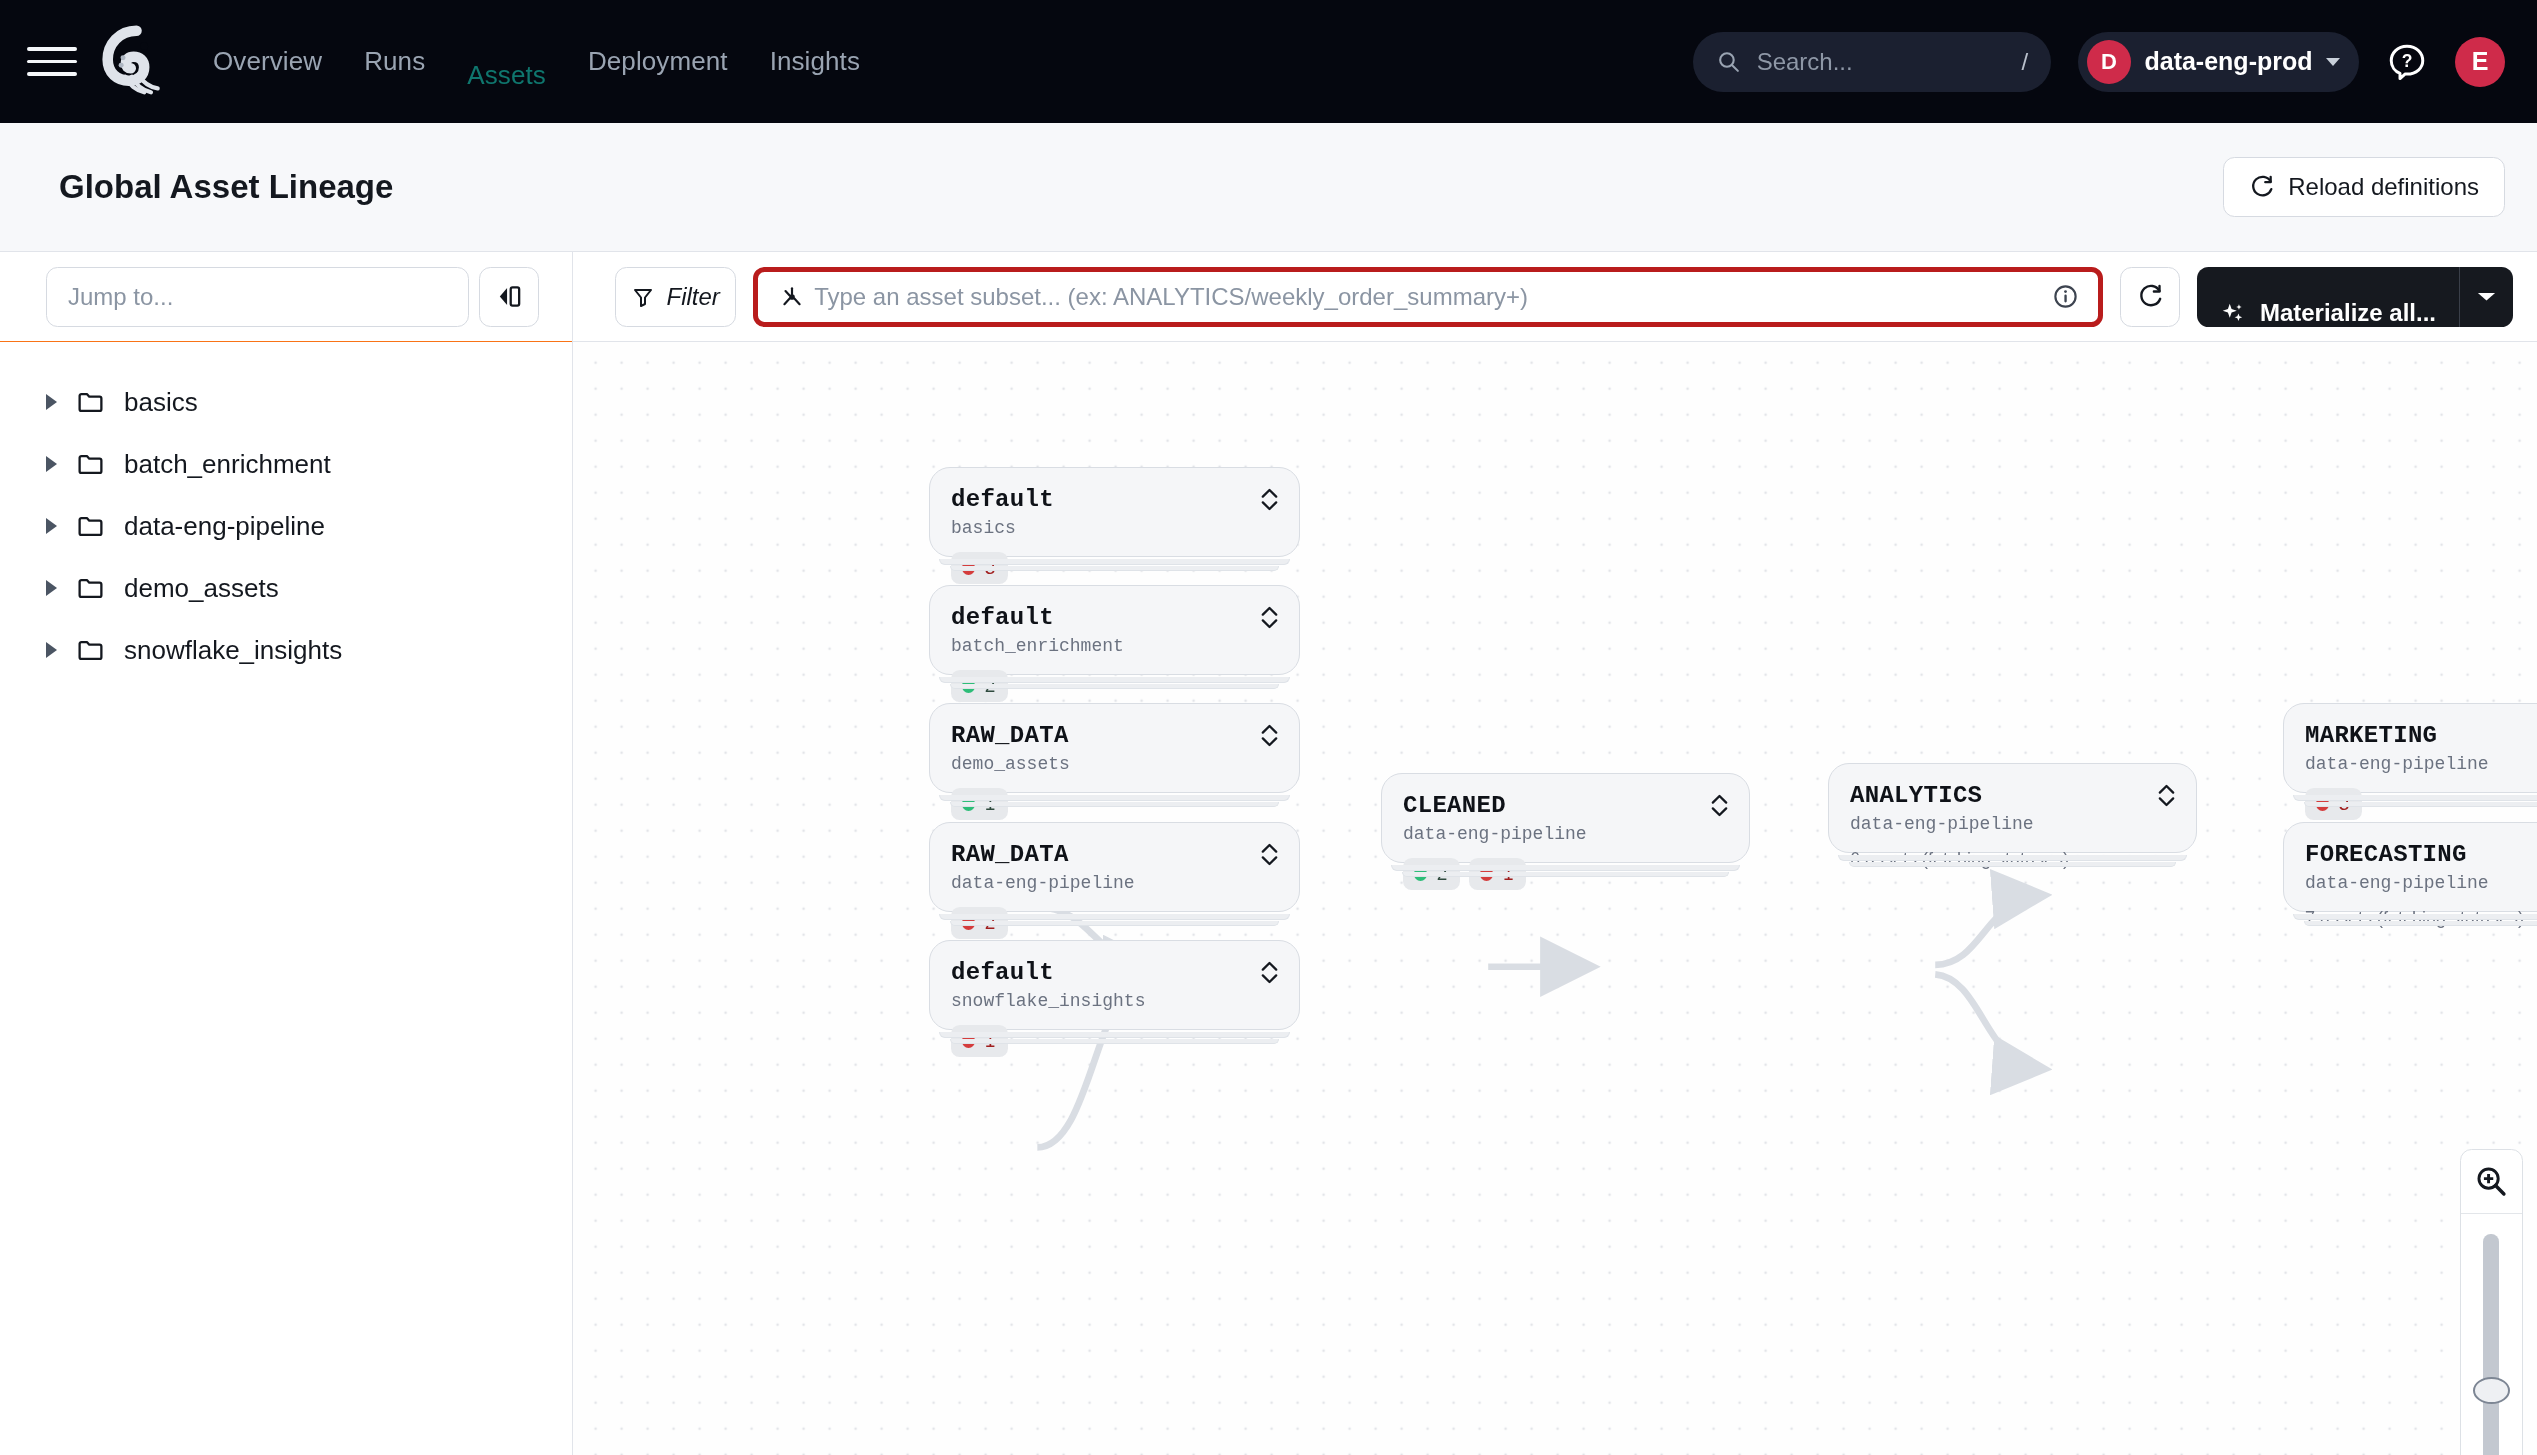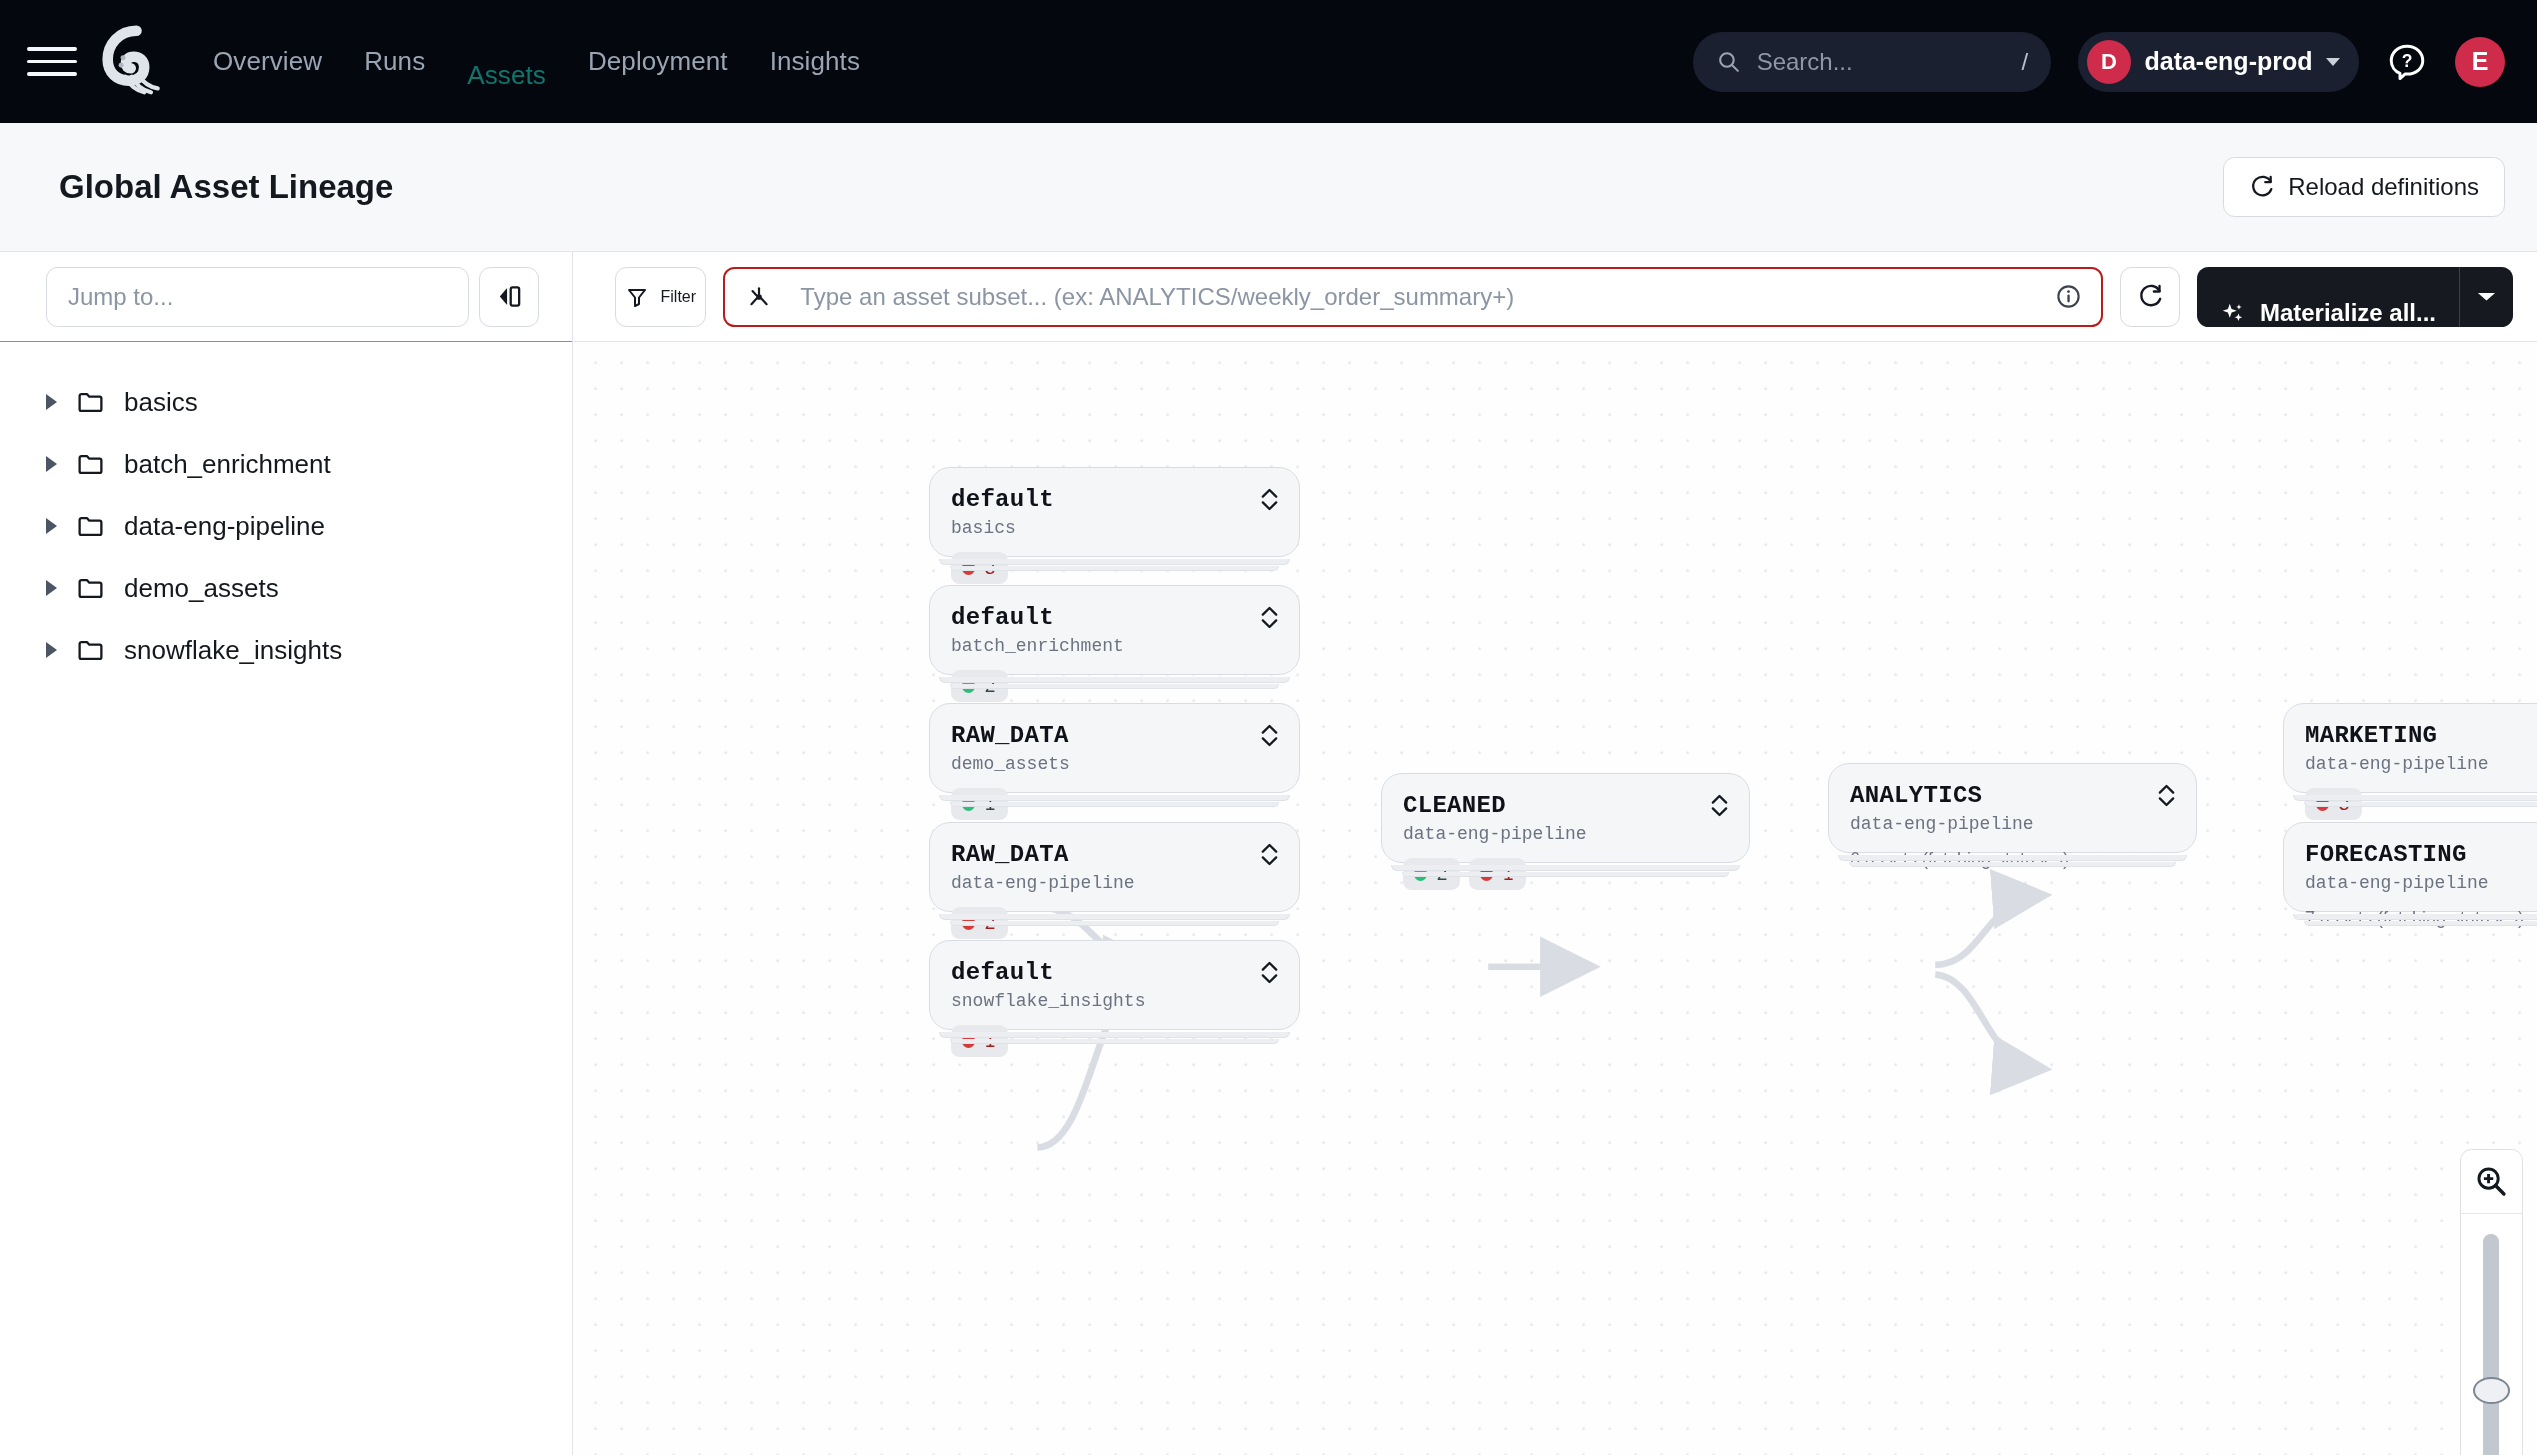--- a/index.html
+++ b/index.html
@@ -161,33 +161,34 @@
     display: flex; align-items: center;
     gap: 17.3px;
     padding: 0 25px 0 42px;
   }
   .filter-btn {
     height: 60px;
     border: 1px solid #d6dae1;
     border-radius: 11.5px;
     background: #fff;
     display: flex; align-items: center; gap: 11.5px;
-    padding: 0 9px;
-    font-size: 16px; color: #14181f;
-    cursor: pointer;
+    padding: 0 15px;
+    font-size: 24px; color: #14181f;
+    cursor: pointer;
+    font-style: italic;
   }
   .subset-wrap {
     flex: 1;
     height: 60px;
-    border: 2px solid #b91c1c;
+    border: 5px solid #b91c1c;
     border-radius: 11.5px;
     background: #fff;
     display: flex; align-items: center;
     padding: 0 19px 0 21px;
-    gap: 28px;
+    gap: 9px;
     min-width: 0;
   }
   .subset-input {
     flex: 1; border: none; outline: none;
     font-size: 24px; color: #14181f;
     font-family: "Liberation Sans", sans-serif;
     min-width: 0;
   }
   .subset-input::placeholder { color: #8b95a3; }
   .icon-btn {

